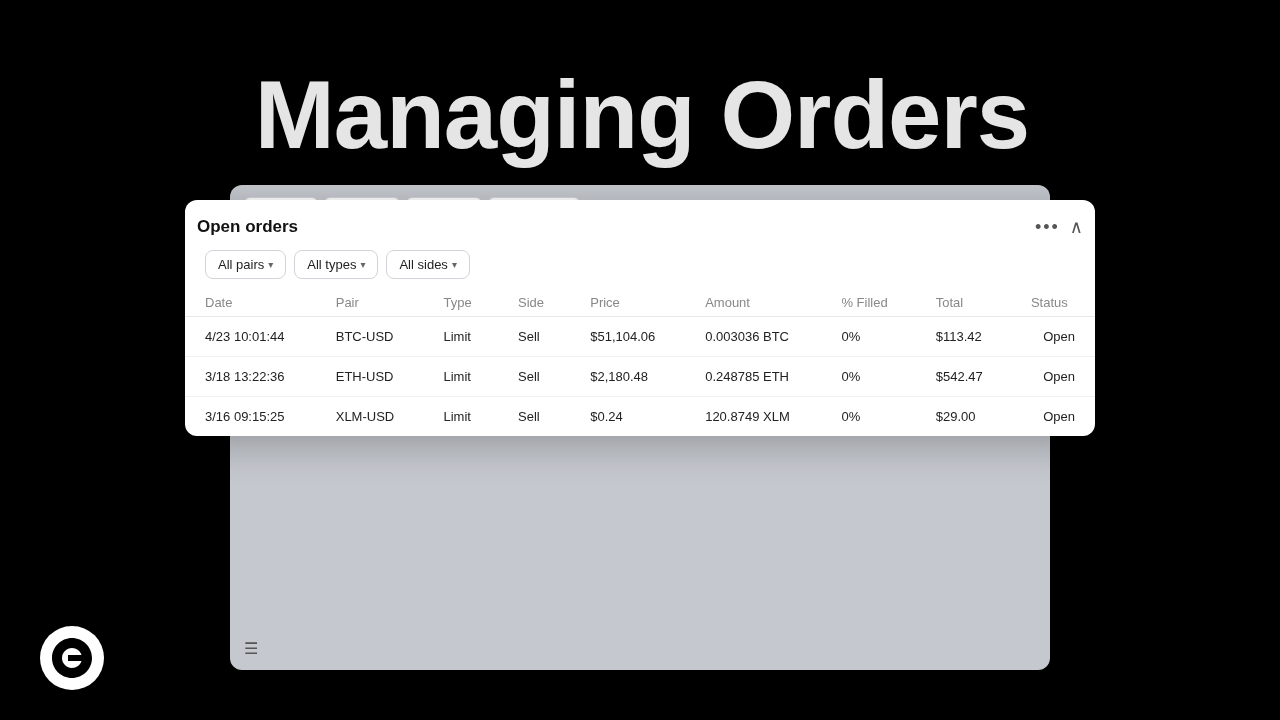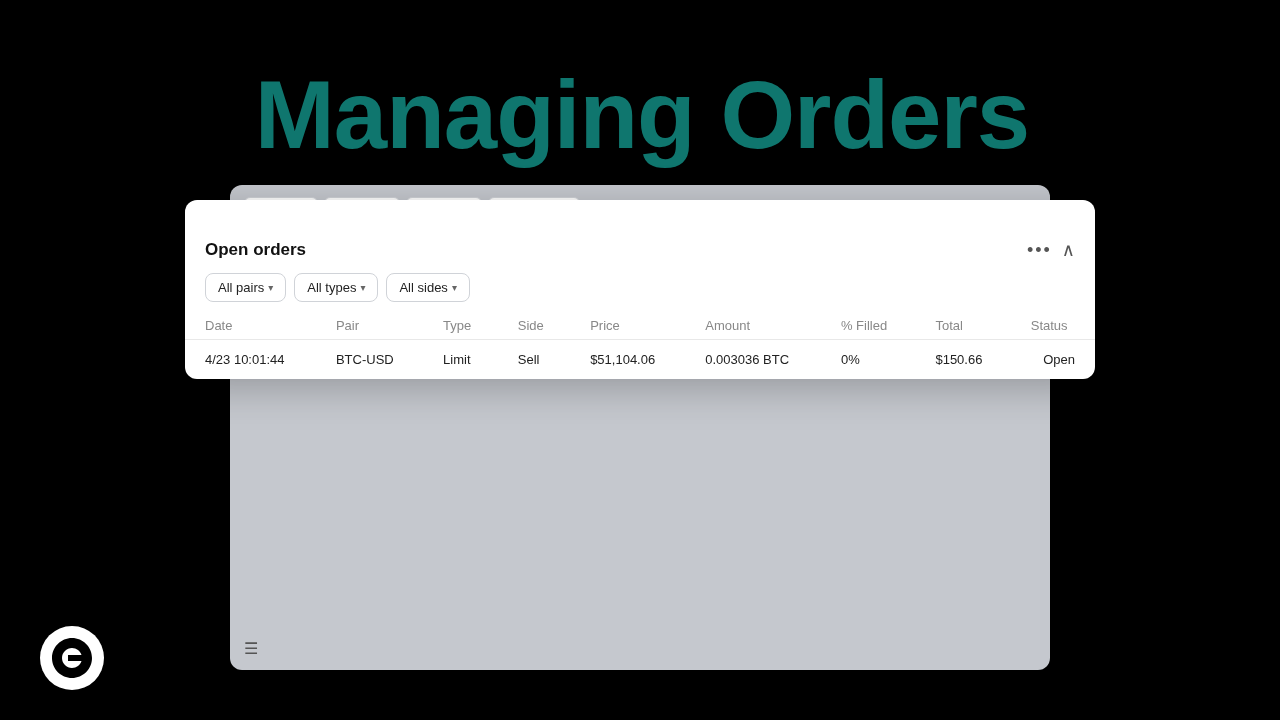--- a/index.html
+++ b/index.html
@@ -13,21 +13,21 @@
       position: relative;
     }
 
     .hero-title {
       position: absolute;
       top: 60px;
       left: 4px; right: 0;
       text-align: center;
       font-size: 96px;
       font-weight: 700;
-      color: #0f766e;
+      color: #e5e5e5;
       letter-spacing: -1px;
       z-index: 1;
     }
 
     .coinbase-logo {
       position: absolute;
       bottom: 30px;
       left: 40px;
       width: 64px;
       height: 64px;
@@ -124,22 +124,21 @@
       border-radius: 12px;
       box-shadow: 0 8px 40px rgba(0,0,0,0.25);
       z-index: 5;
       overflow: hidden;
     }
 
     .modal-header {
       display: flex;
       align-items: center;
       justify-content: space-between;
-      padding: 16px 20px 0;
-      margin-top: 23px;
+      padding: 16px 12px 0;
     }
 
     .modal-title {
       font-size: 17px;
       font-weight: 600;
       color: #111;
     }
 
     .modal-header-actions {
       display: flex;
@@ -340,21 +339,43 @@
     </thead>
     <tbody>
       <tr>
         <td>4/23 10:01:44</td>
         <td>BTC-USD</td>
         <td>Limit</td>
         <td>Sell</td>
         <td>$51,104.06</td>
         <td>0.003036 BTC</td>
         <td>0%</td>
-        <td>$150.66</td>
+        <td>$113.42</td>
+        <td class="status-open">Open</td>
+      </tr>
+      <tr>
+        <td>3/18 13:22:36</td>
+        <td>ETH-USD</td>
+        <td>Limit</td>
+        <td>Sell</td>
+        <td>$2,180.48</td>
+        <td>0.248785 ETH</td>
+        <td>0%</td>
+        <td>$542.47</td>
+        <td class="status-open">Open</td>
+      </tr>
+      <tr>
+        <td>3/16 09:15:25</td>
+        <td>XLM-USD</td>
+        <td>Limit</td>
+        <td>Sell</td>
+        <td>$0.24</td>
+        <td>120.8749 XLM</td>
+        <td>0%</td>
+        <td>$29.00</td>
         <td class="status-open">Open</td>
       </tr>
     </tbody>
   </table>
 </div>
 
 <div class="coinbase-logo">
   <svg viewBox="0 0 64 64" xmlns="http://www.w3.org/2000/svg">
     <circle cx="32" cy="32" r="32" fill="#fff"></circle>
     <path d="M32 12C21 12 12 21 12 32s9 20 20 20 20-9 20-20S43 12 32 12zm0 30c-5.5 0-10-4.5-10-10s4.5-10 10-10c4.5 0 8.3 3 9.5 7H28v6h13.5C40.3 39 36.5 42 32 42z" fill="#000"></path>

